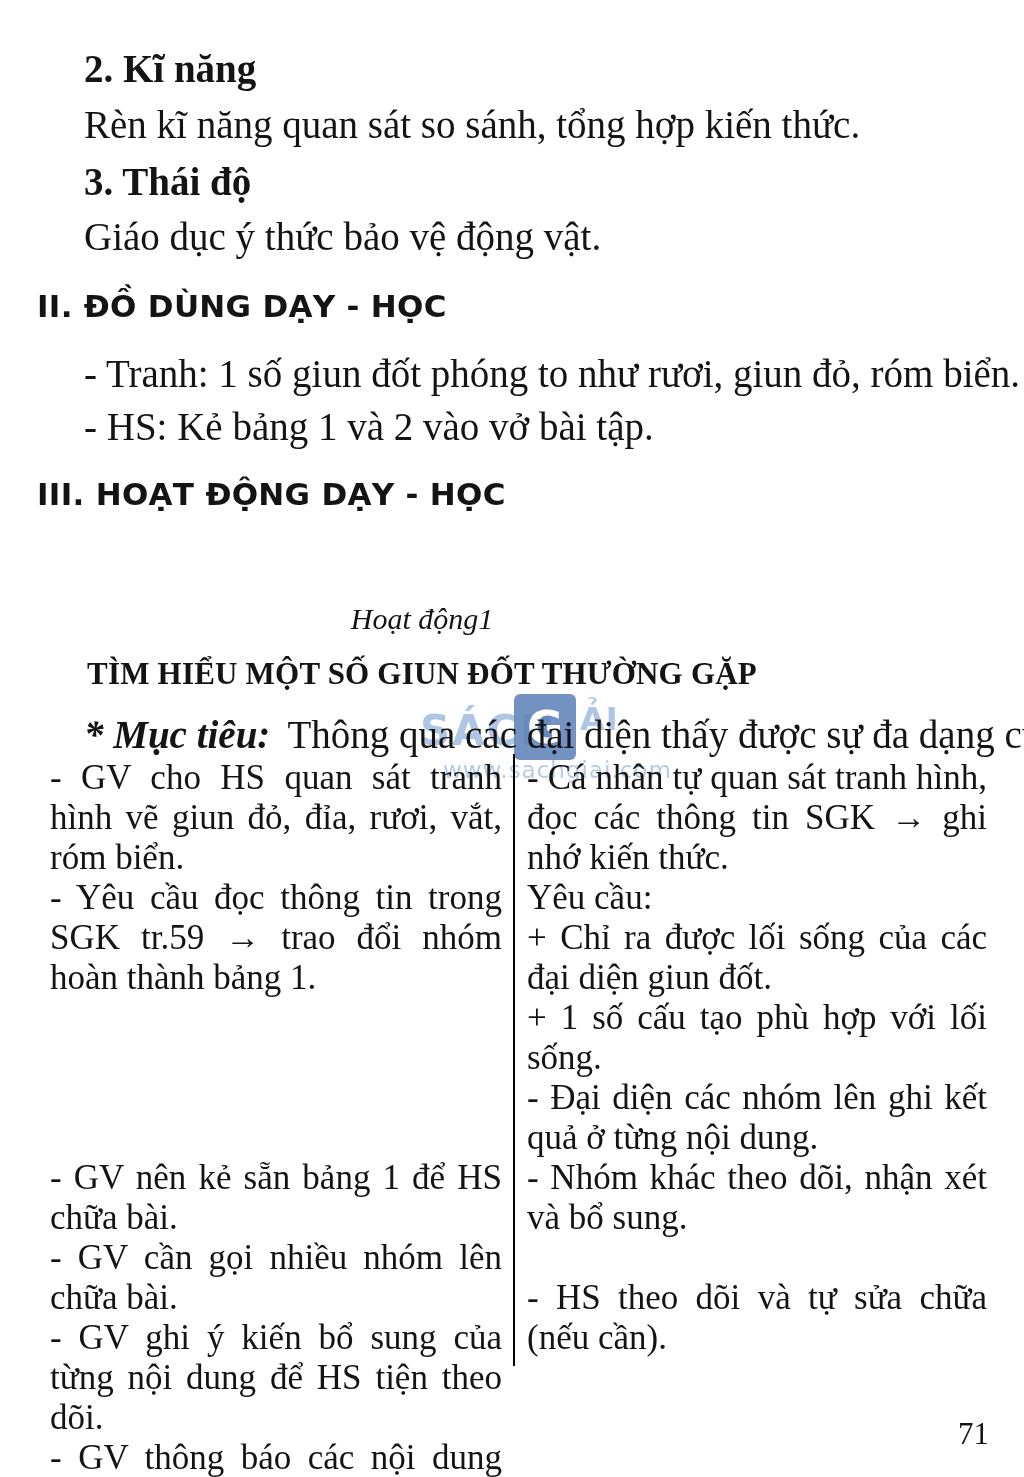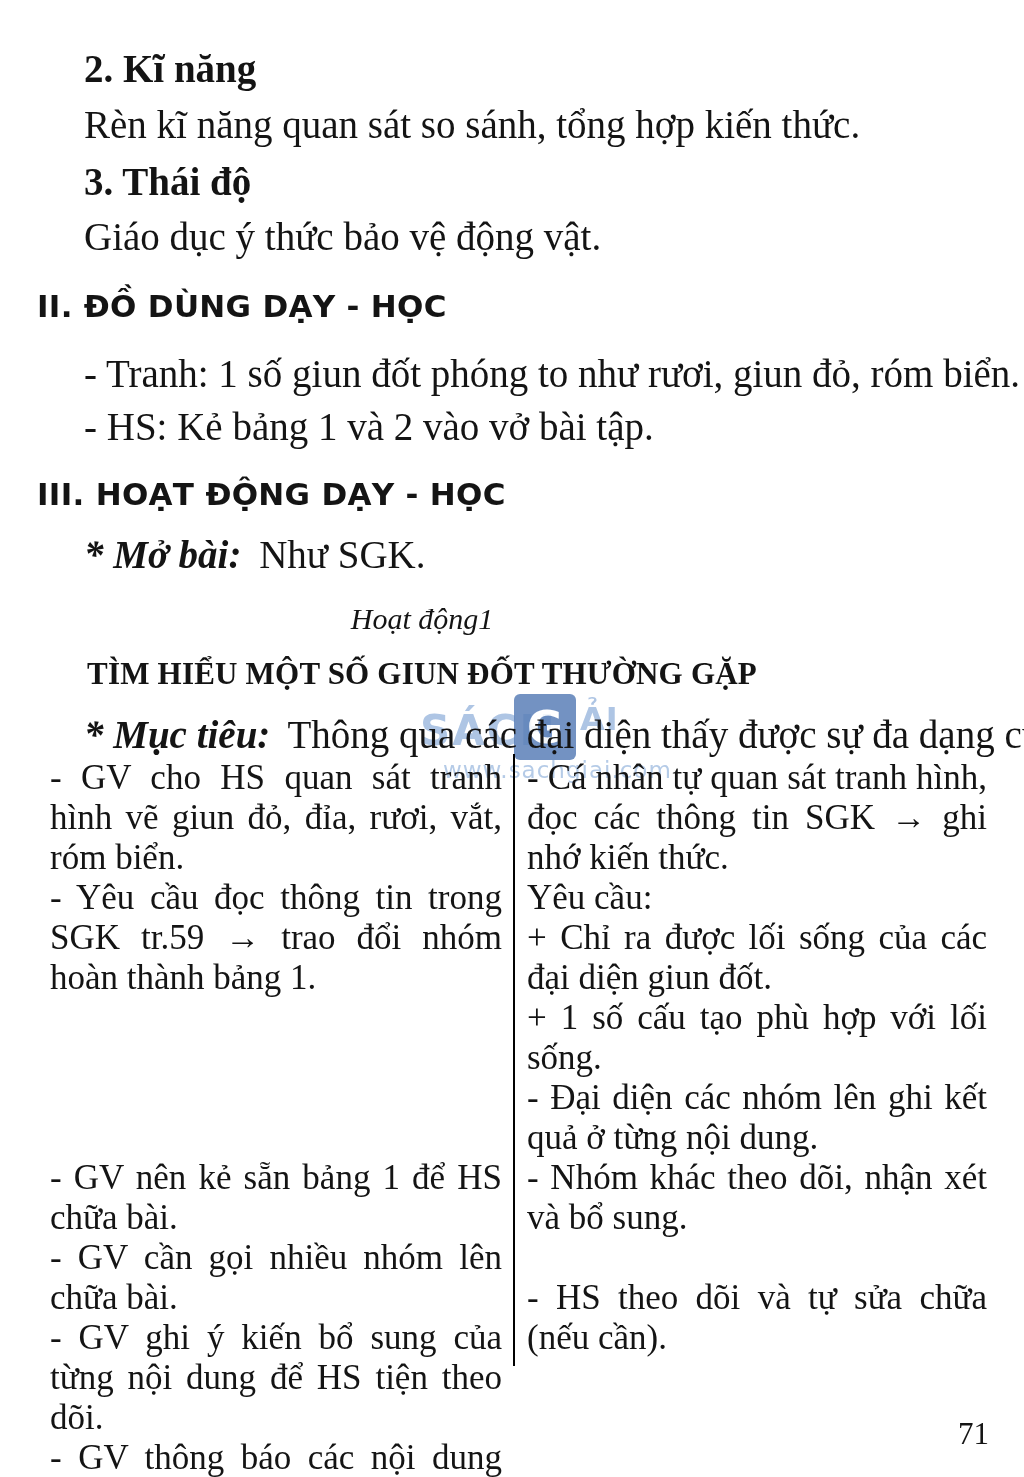--- a/index.html
+++ b/index.html
@@ -99,24 +99,20 @@
   <div class="abs body-line serif-bold" style="left:84px; top:46px;">2. Kĩ năng</div>
   <div class="abs body-line" style="left:84px; top:102px;">Rèn kĩ năng quan sát so sánh, tổng hợp kiến thức.</div>
   <div class="abs body-line serif-bold" style="left:84px; top:159px;">3. Thái độ</div>
   <div class="abs body-line" style="left:84px; top:214px;">Giáo dục ý thức bảo vệ động vật.</div>
 
   <div class="abs sans-heading" style="left:37px; top:288px;">II. ĐỒ DÙNG DẠY - HỌC</div>
   <div class="abs body-line" style="left:84px; top:351px;text-align:right;">- Tranh: 1 số giun đốt phóng to như rươi, giun đỏ, róm biển.</div>
   <div class="abs body-line" style="left:84px; top:404px;">- HS: Kẻ bảng 1 và 2 vào vở bài tập.</div>
 
   <div class="abs sans-heading" style="left:37px; top:476px;">III. HOẠT ĐỘNG DẠY - HỌC</div>
-  <div class="abs body-line" style="left:84px; top:532px;">
-    <span class="bold-italic label-gap">* Mở bài:</span>
-    <span>Như SGK.</span>
-  </div>
 
   <div class="abs center-block activity-name" style="top:602px;">Hoạt động1</div>
   <div class="abs center-block activity-title" style="top:656px;">TÌM HIỂU MỘT SỐ GIUN ĐỐT THƯỜNG GẶP</div>
   <div class="abs body-line" style="left:84px; top:712px;">
     <span class="bold-italic label-gap">* Mục tiêu:</span>
     <span>Thông qua các đại diện thấy được sự đa dạng của giun đốt.</span>
   </div>
 
   <div class="columns">
     <div class="divider"></div>

